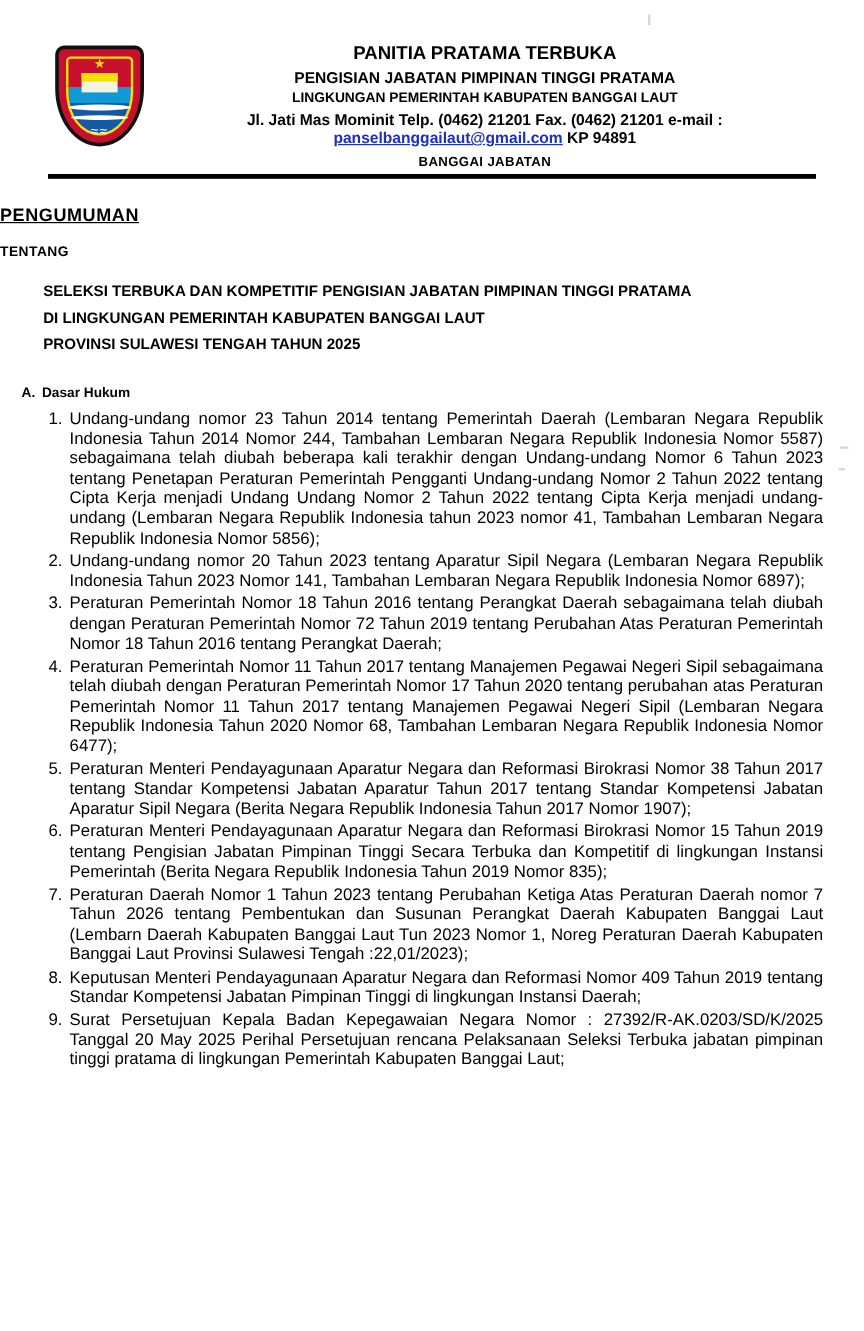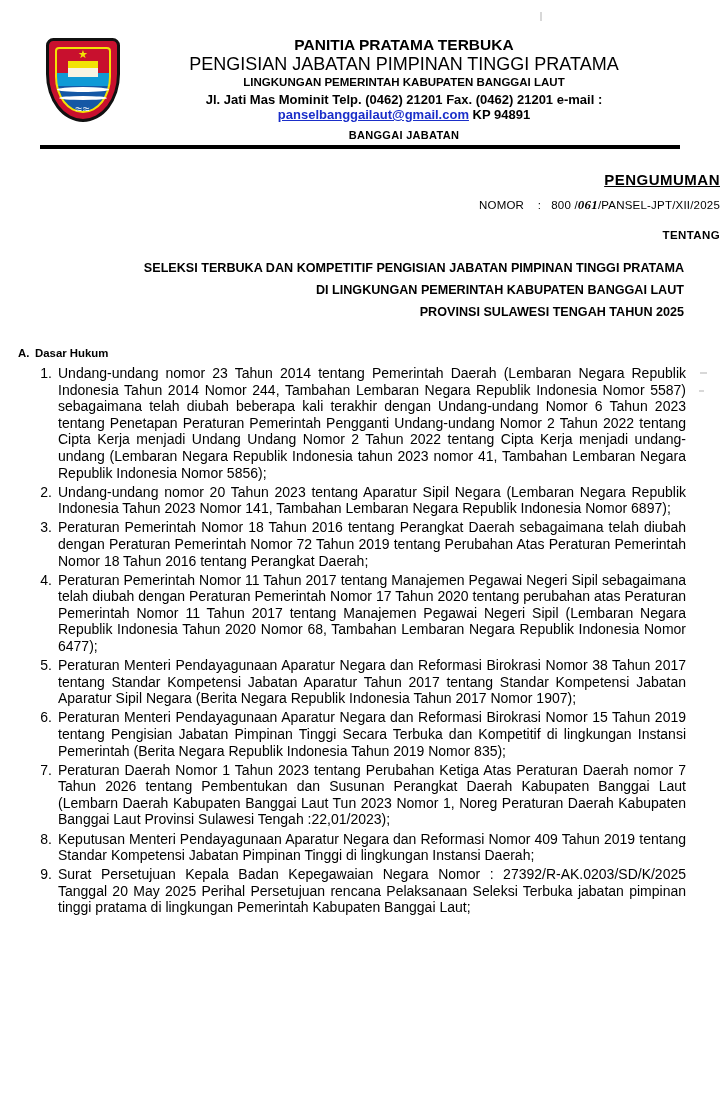--- a/index.html
+++ b/index.html
@@ -116,22 +116,22 @@
     font-weight: bold;
     letter-spacing: 0.2px;
     line-height: 24px;
   }
   .head-l2 {
     font-size: 15.5px;
     font-weight: bold;
     line-height: 21px;
   }
   .head-l3 {
-    font-size: 18px;
-    font-weight: normal;
+    font-size: 13px;
+    font-weight: bold;
     line-height: 19px;
   }
   .head-l4 {
     font-size: 11.5px;
     font-weight: bold;
     line-height: 17px;
   }
   .head-l5 {
     font-size: 13px;
     line-height: 15px;
@@ -150,21 +150,21 @@
     letter-spacing: 0.3px;
   }
   .rule {
     margin: 4px 40px 0 40px;
     height: 4px;
     background: #000000;
   }
 
   
   .title-block {
-    text-align: right;
+    text-align: left;
     margin-top: 22px;
   }
   .t-pengumuman {
     font-size: 15px;
     font-weight: bold;
     text-decoration: underline;
     letter-spacing: 0.5px;
   }
   .t-nomor {
     font-size: 11.5px;
@@ -265,25 +265,20 @@
       <div class="head-l5">
         <span>Jl. Jati Mas Mominit Telp. (0462) 21201 Fax. (0462) 21201 e-mail : </span><span class="mail">panselbanggailaut@gmail.com</span><span> KP 94891</span>
       </div>
       <div class="head-city">BANGGAI JABATAN</div>
     </div>
   </div>
   <div class="rule"></div>
 
   <div class="title-block">
     <div class="t-pengumuman">PENGUMUMAN</div>
-    <div class="t-nomor">
-      <span>NOMOR</span>&nbsp;&nbsp;&nbsp;
-      <span>:</span>&nbsp;&nbsp;
-      <span>800 /</span><span class="hand">061</span><span>/PANSEL-JPT/XII/2025</span>
-    </div>
     <div class="t-tentang">TENTANG</div>
     <div class="t-sub">
       <div>SELEKSI TERBUKA DAN KOMPETITIF PENGISIAN JABATAN PIMPINAN TINGGI PRATAMA</div>
       <div>DI LINGKUNGAN PEMERINTAH KABUPATEN BANGGAI LAUT</div>
       <div>PROVINSI SULAWESI TENGAH TAHUN 2025</div>
     </div>
   </div>
 
   <div class="body-wrap">
     <div class="section-head">

